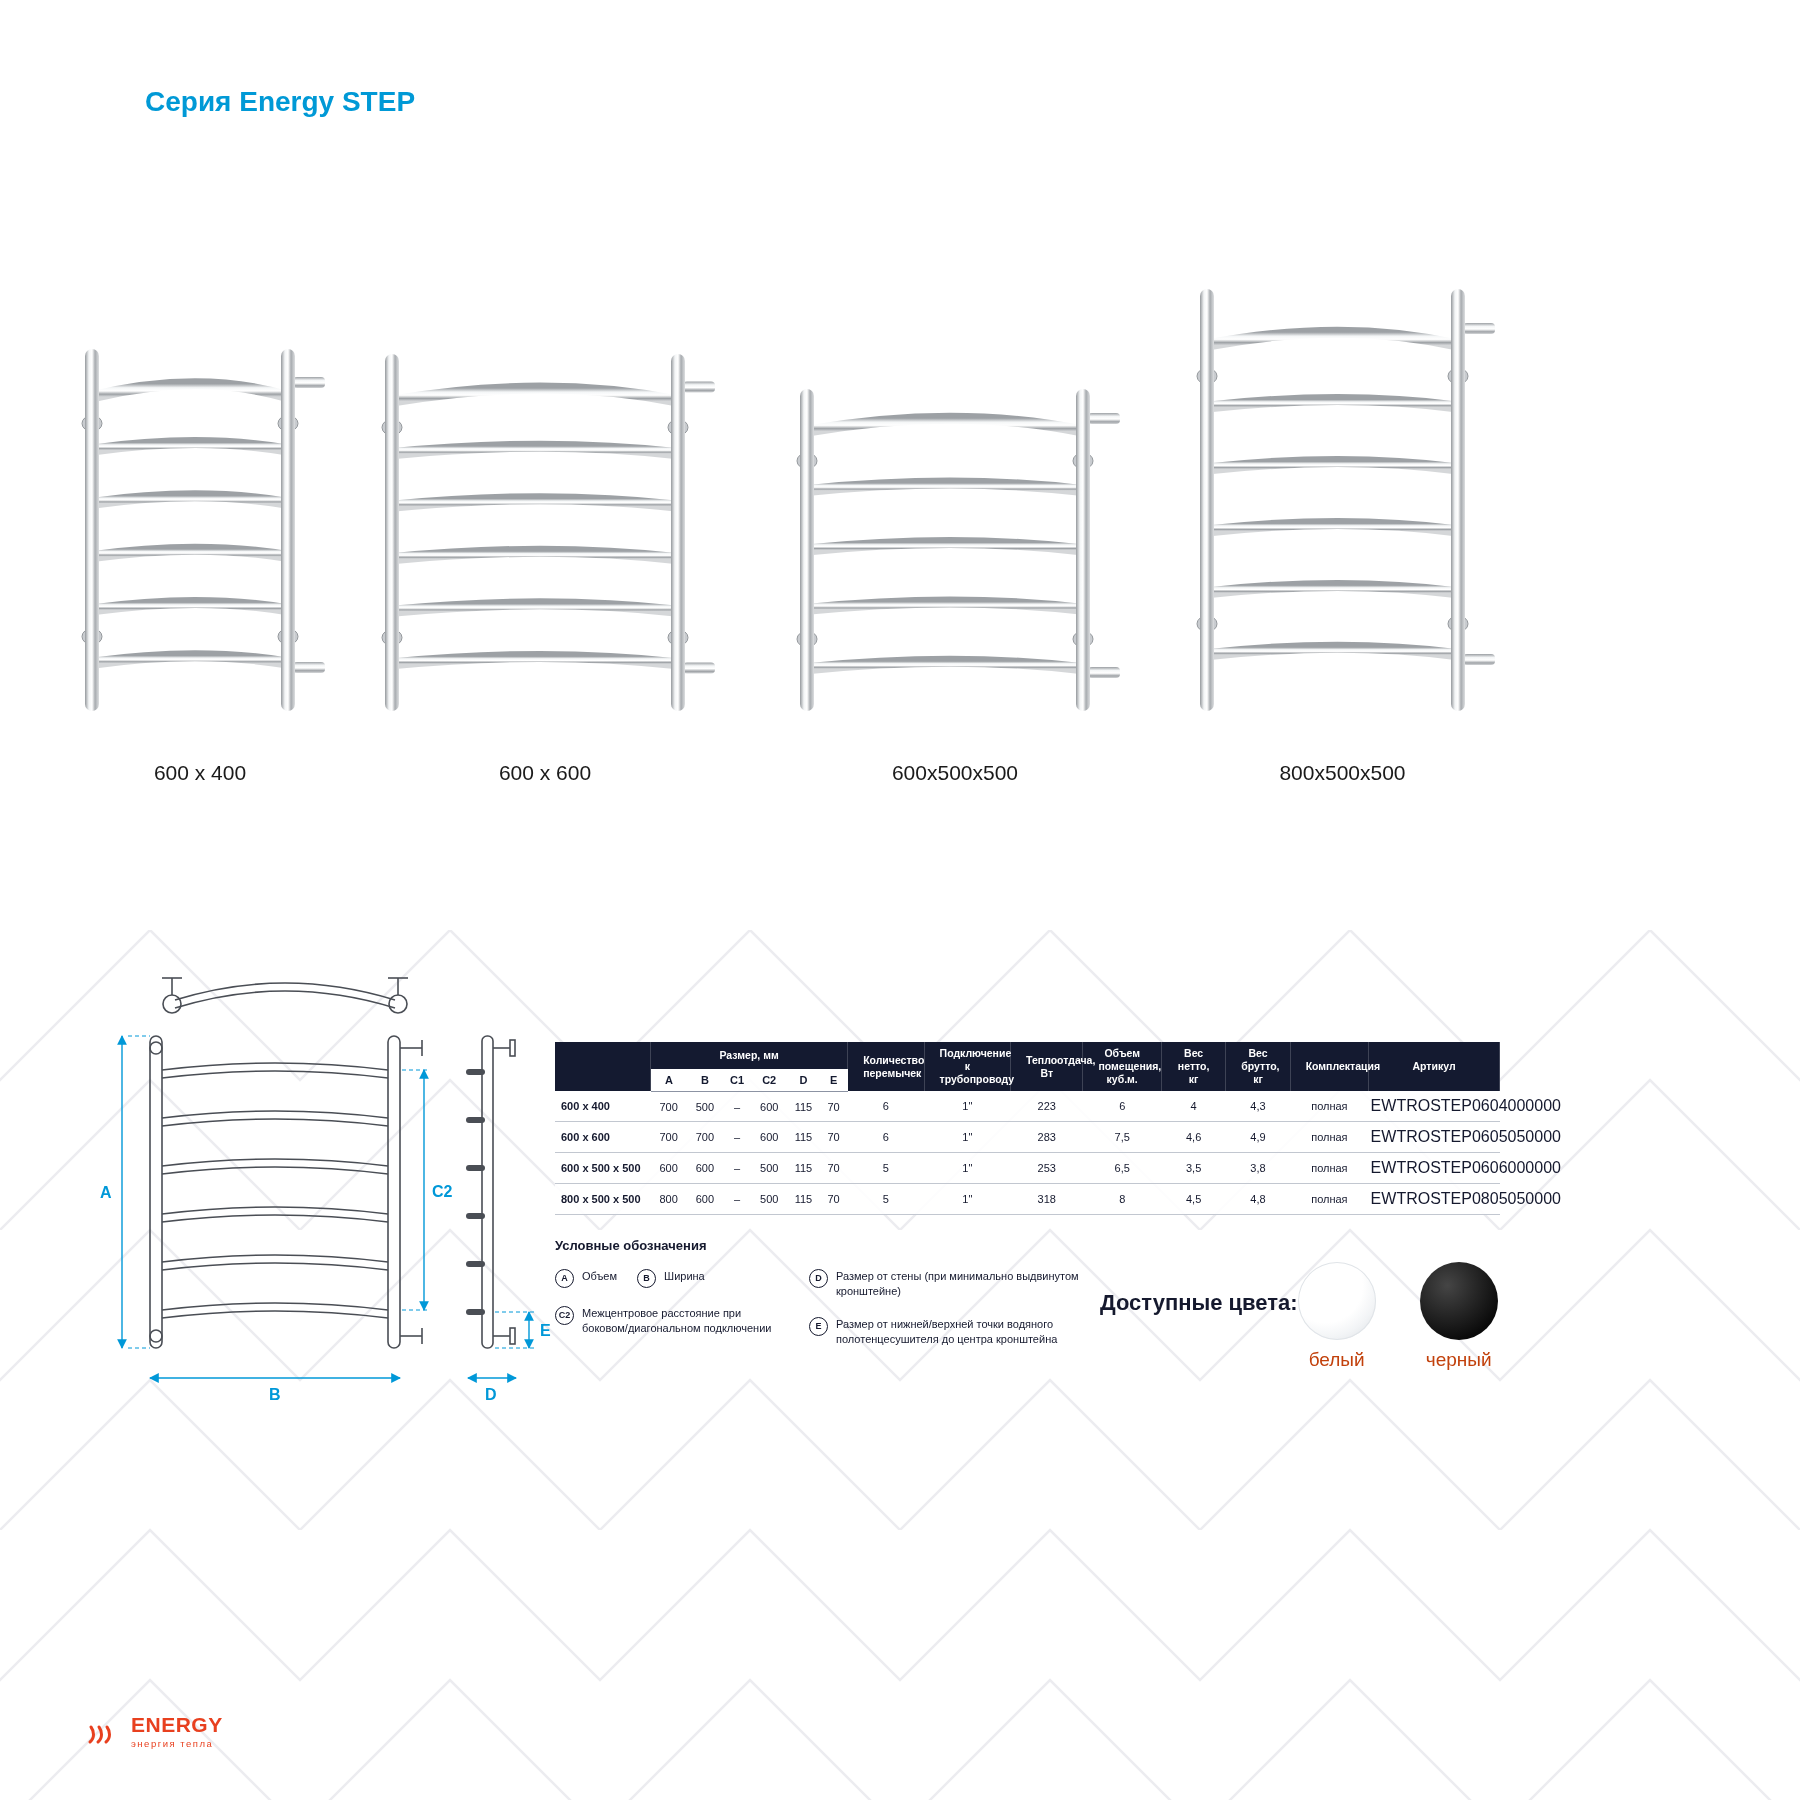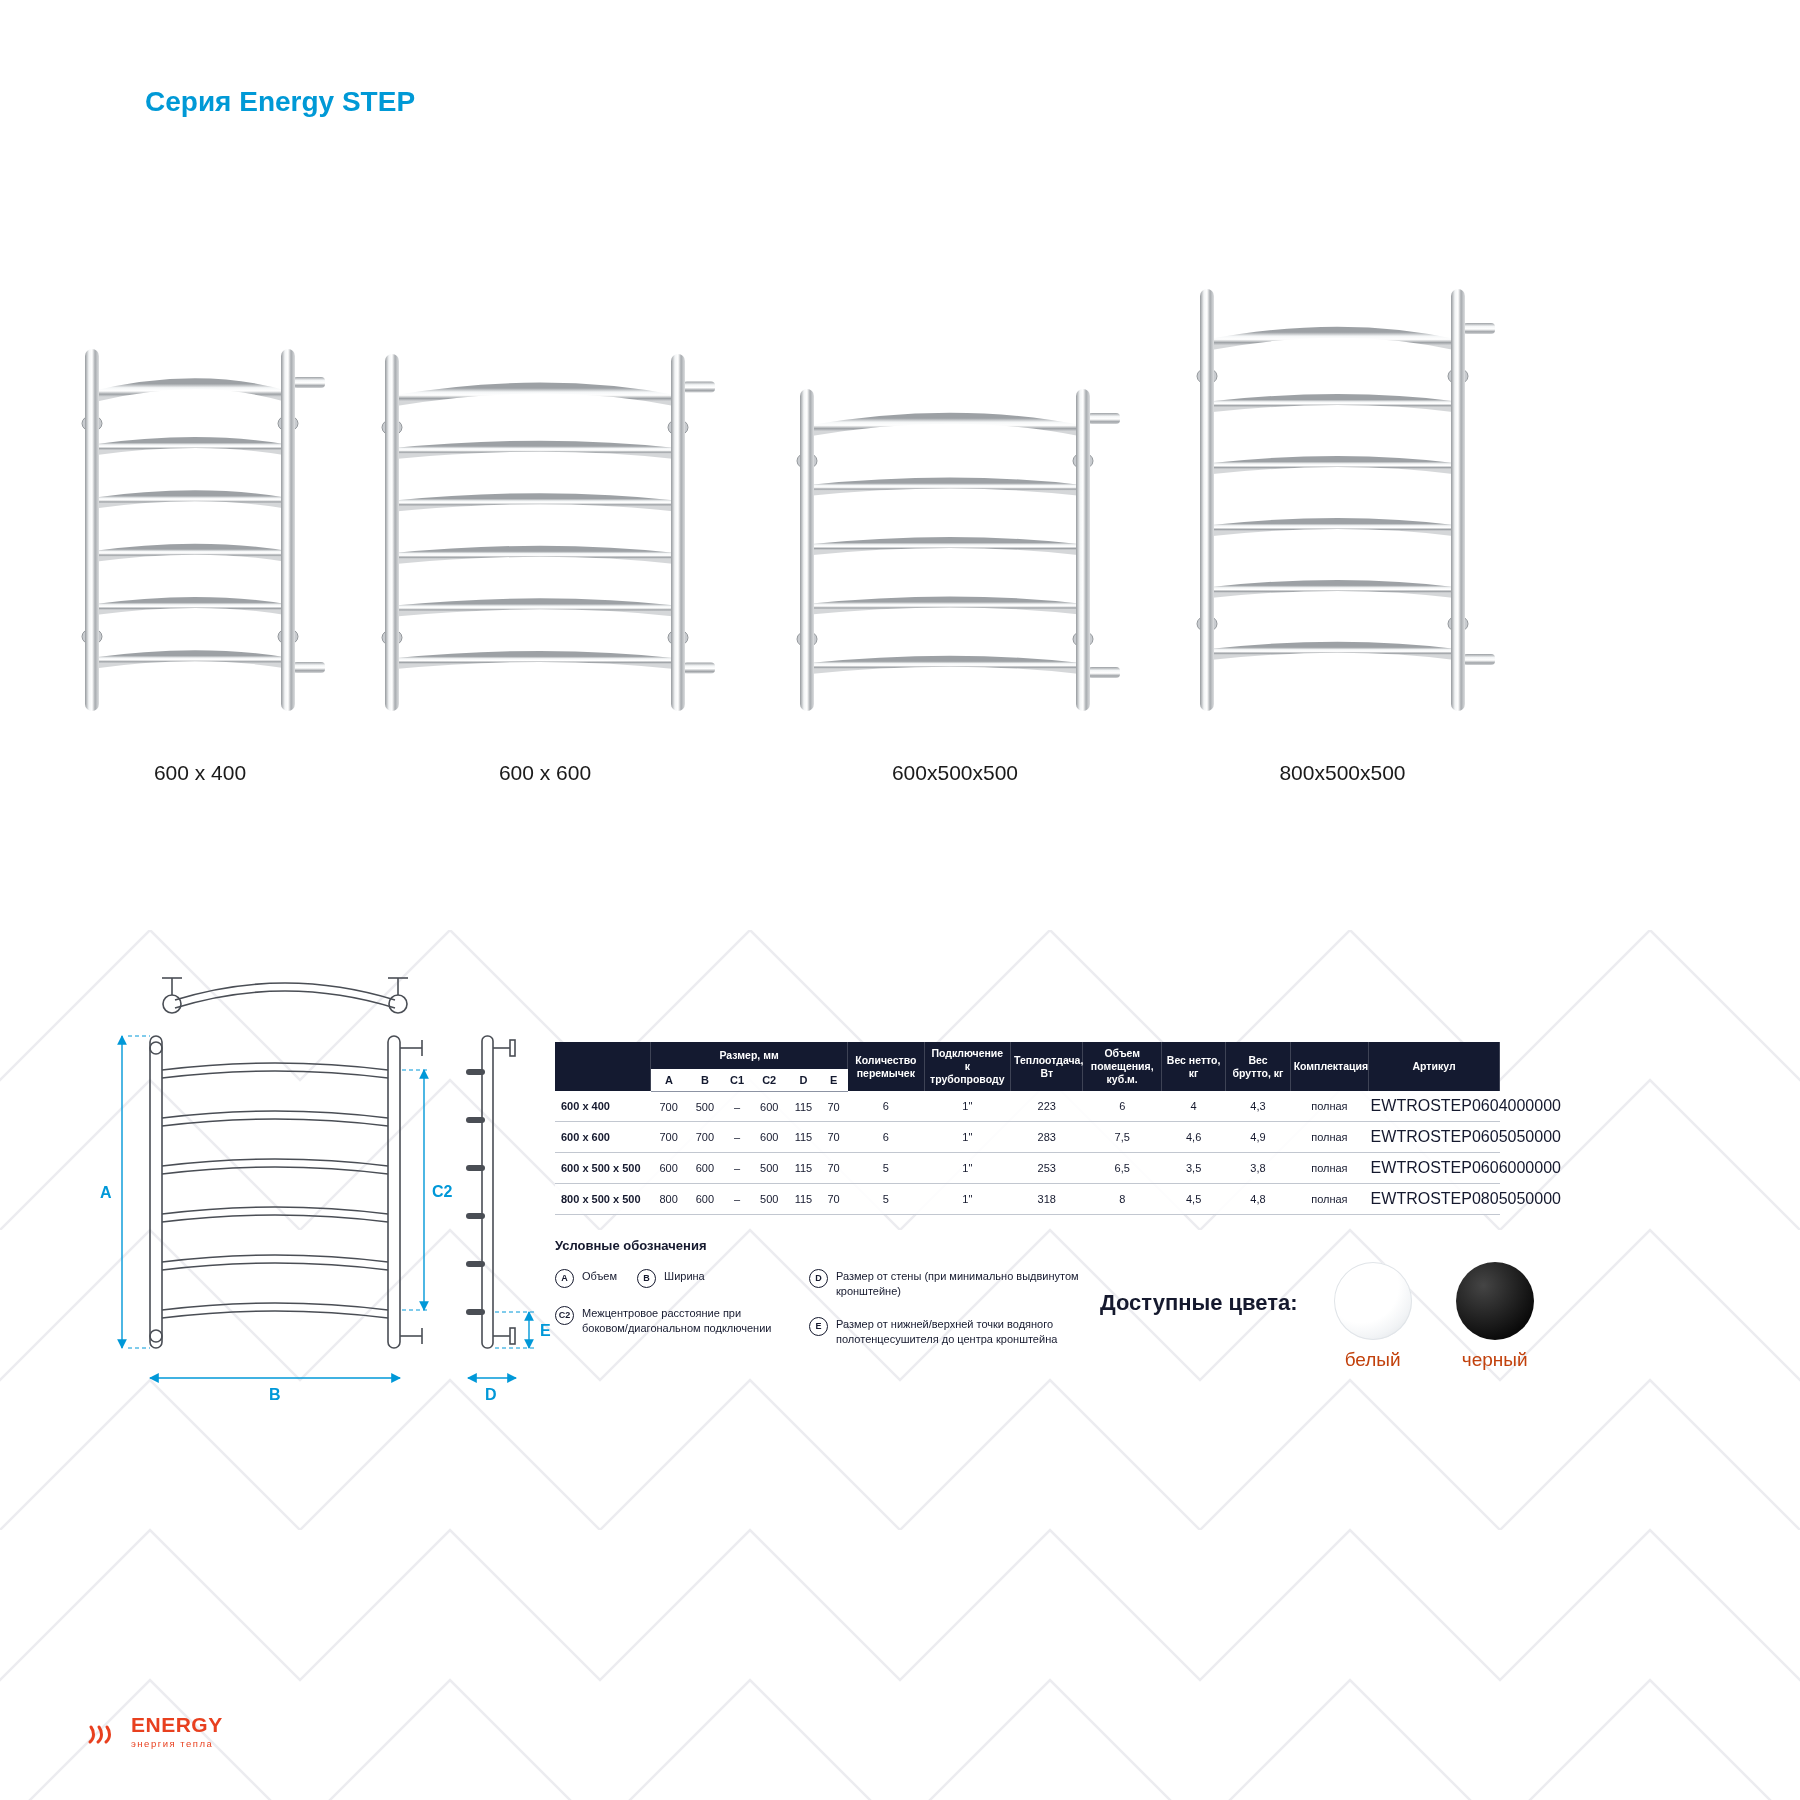--- a/index.html
+++ b/index.html
@@ -5,34 +5,34 @@
   *{margin:0;padding:0;box-sizing:border-box}
   html,body{width:1800px;height:1800px}
   body{position:relative;background:#ffffff;font-family:"Liberation Sans",sans-serif;overflow:hidden;color:#15192e}
   .bgpattern{position:absolute;left:0;top:930px;z-index:0}
   .page-title{position:absolute;left:145px;top:86px;font-size:28px;font-weight:bold;color:#0099d6;z-index:2}
   .gallery{position:absolute;left:0;top:0;width:1800px;height:820px;z-index:1}
   .product{position:absolute;text-align:center}
   .plabel{margin-top:42px;font-size:21px;color:#1a1a1a}
   .diagram{position:absolute;left:50px;top:948px;z-index:1}
   .spec-table{position:absolute;left:555px;top:1042px;width:945px;border-collapse:collapse;table-layout:fixed;z-index:1}
-  .spec-table th.dark{background:#141a30;color:#fff;font-size:10.5px;font-weight:bold;padding:5px 3px;line-height:1.25;vertical-align:middle;border-right:1px solid rgba(255,255,255,0.18)}
+  .spec-table th.dark{background:#141a30;color:#fff;font-size:10.5px;font-weight:bold;padding:5px 15px;line-height:1.25;vertical-align:middle;border-right:1px solid rgba(255,255,255,0.18)}
   .spec-table tr.subhead th{background:rgba(255,255,255,0.9);color:#141a30;font-size:11px;font-weight:bold;padding:3px 2px;border-bottom:1px solid #8c93a3;text-align:center}
   .spec-table td{font-size:11px;text-align:center;padding:6px 2px;border-bottom:1px solid #c2c7d0;background:rgba(255,255,255,0.88);color:#15192e}
   .spec-table .rname{font-size:11px;font-weight:bold;text-align:left;padding:6px 2px 6px 6px;border-bottom:1px solid #c2c7d0;background:rgba(255,255,255,0.88)}
   .spec-table td.artikul{font-size:16px;letter-spacing:0}
   .legend{position:absolute;left:555px;top:1238px;width:540px;z-index:1}
   .legend-title{font-size:13px;font-weight:bold;margin-bottom:16px}
   .legend-cols{display:flex;gap:26px}
   .lcol-left{width:228px}
   .lcol-right{width:286px}
   .lrow{display:flex;gap:20px;margin-bottom:18px}
   .litem{display:flex;gap:8px;align-items:flex-start;font-size:11px;line-height:1.35}
   .badge{flex:0 0 auto;width:19px;height:19px;border:1.6px solid #15192e;border-radius:50%;display:flex;align-items:center;justify-content:center;font-size:9px;font-weight:bold;background:#fff}
-  .colors{position:absolute;left:1100px;top:1262px;display:flex;gap:36px;z-index:1}
+  .colors{position:absolute;left:1100px;top:1262px;display:flex;z-index:1}
   .colors-title{font-size:22px;font-weight:bold;margin-top:28px;white-space:nowrap}
   .swatch-group{display:flex;gap:44px}
   .swatch-item{text-align:center}
   .swatch{width:78px;height:78px;border-radius:50%}
   .swatch-white{background:radial-gradient(circle at 35% 30%,#ffffff 50%,#f2f4f6 70%,#d7dbe0 100%);box-shadow:inset 0 0 0 1px #e0e4e8}
   .swatch-black{background:radial-gradient(circle at 35% 30%,#454545,#0a0a0a 75%)}
   .swatch-label{margin-top:9px;font-size:19px;color:#c2410c}
   .brand{position:absolute;left:85px;top:1714px;z-index:1;display:flex;align-items:center;gap:16px}
   .brand-col{display:flex;flex-direction:column}
   .brand-name{font-size:21px;font-weight:800;color:#e8401f;letter-spacing:0.5px;line-height:1}

